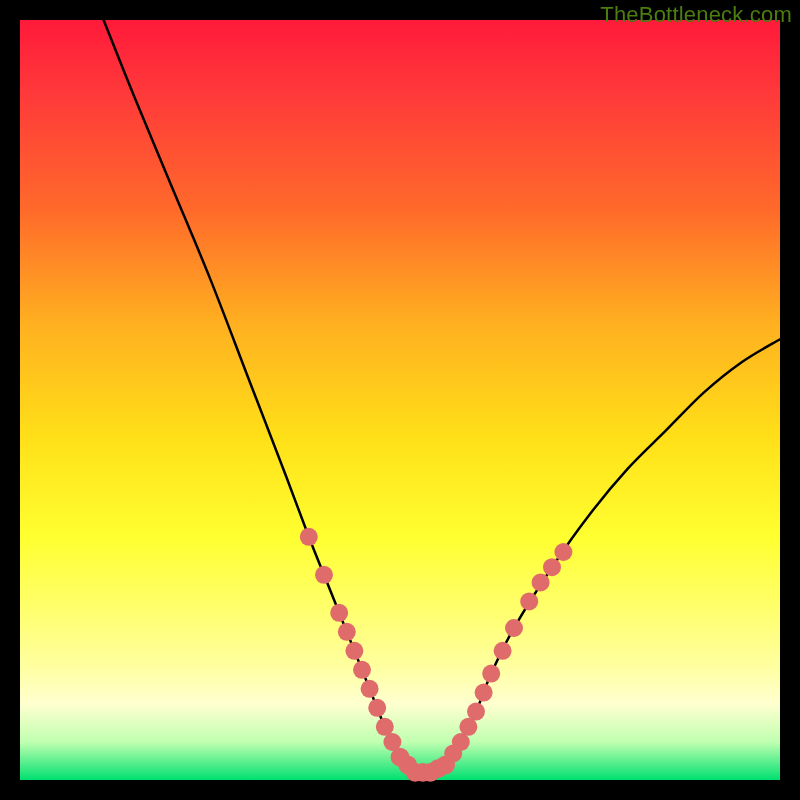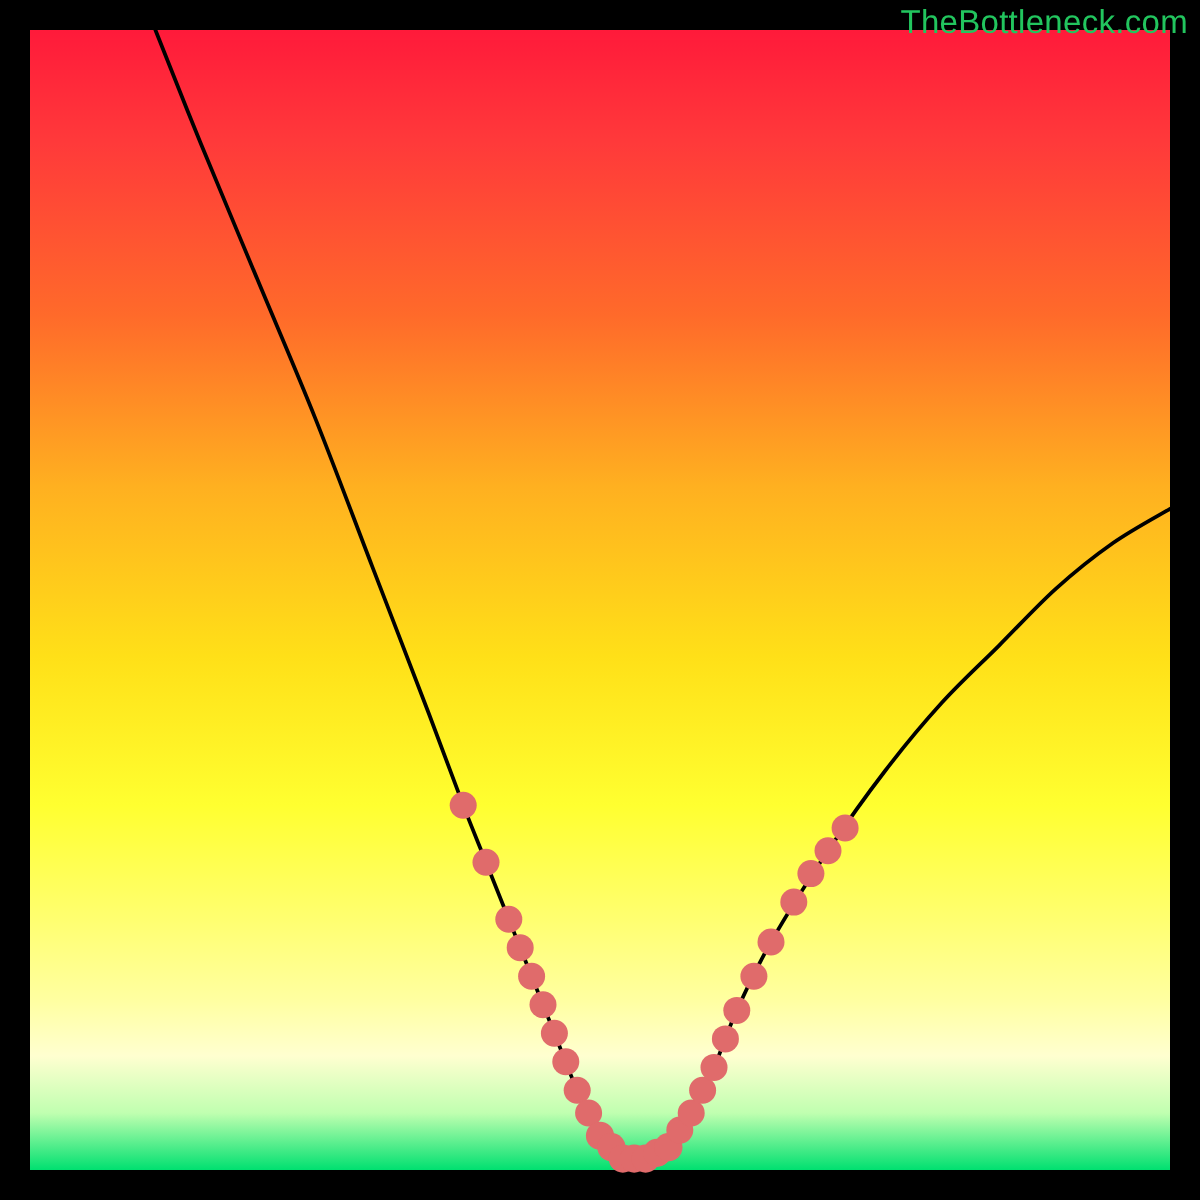--- a/index.html
+++ b/index.html
@@ -34,21 +34,21 @@
       #ffffa0 85%,
       #ffffd0 90%,
       #c0ffb0 95%,
       #00e070 100%
     );
   }
   .watermark {
     position: absolute;
     top: 2px;
     right: 8px;
-    color: #22c55e;
+    color: #4d7c0f;
     font-size: 22px;
     font-weight: 500;
     letter-spacing: 0.2px;
     user-select: none;
   }
   svg.curve {
     position: absolute;
     left: 0;
     top: 0;
     width: 760px;

